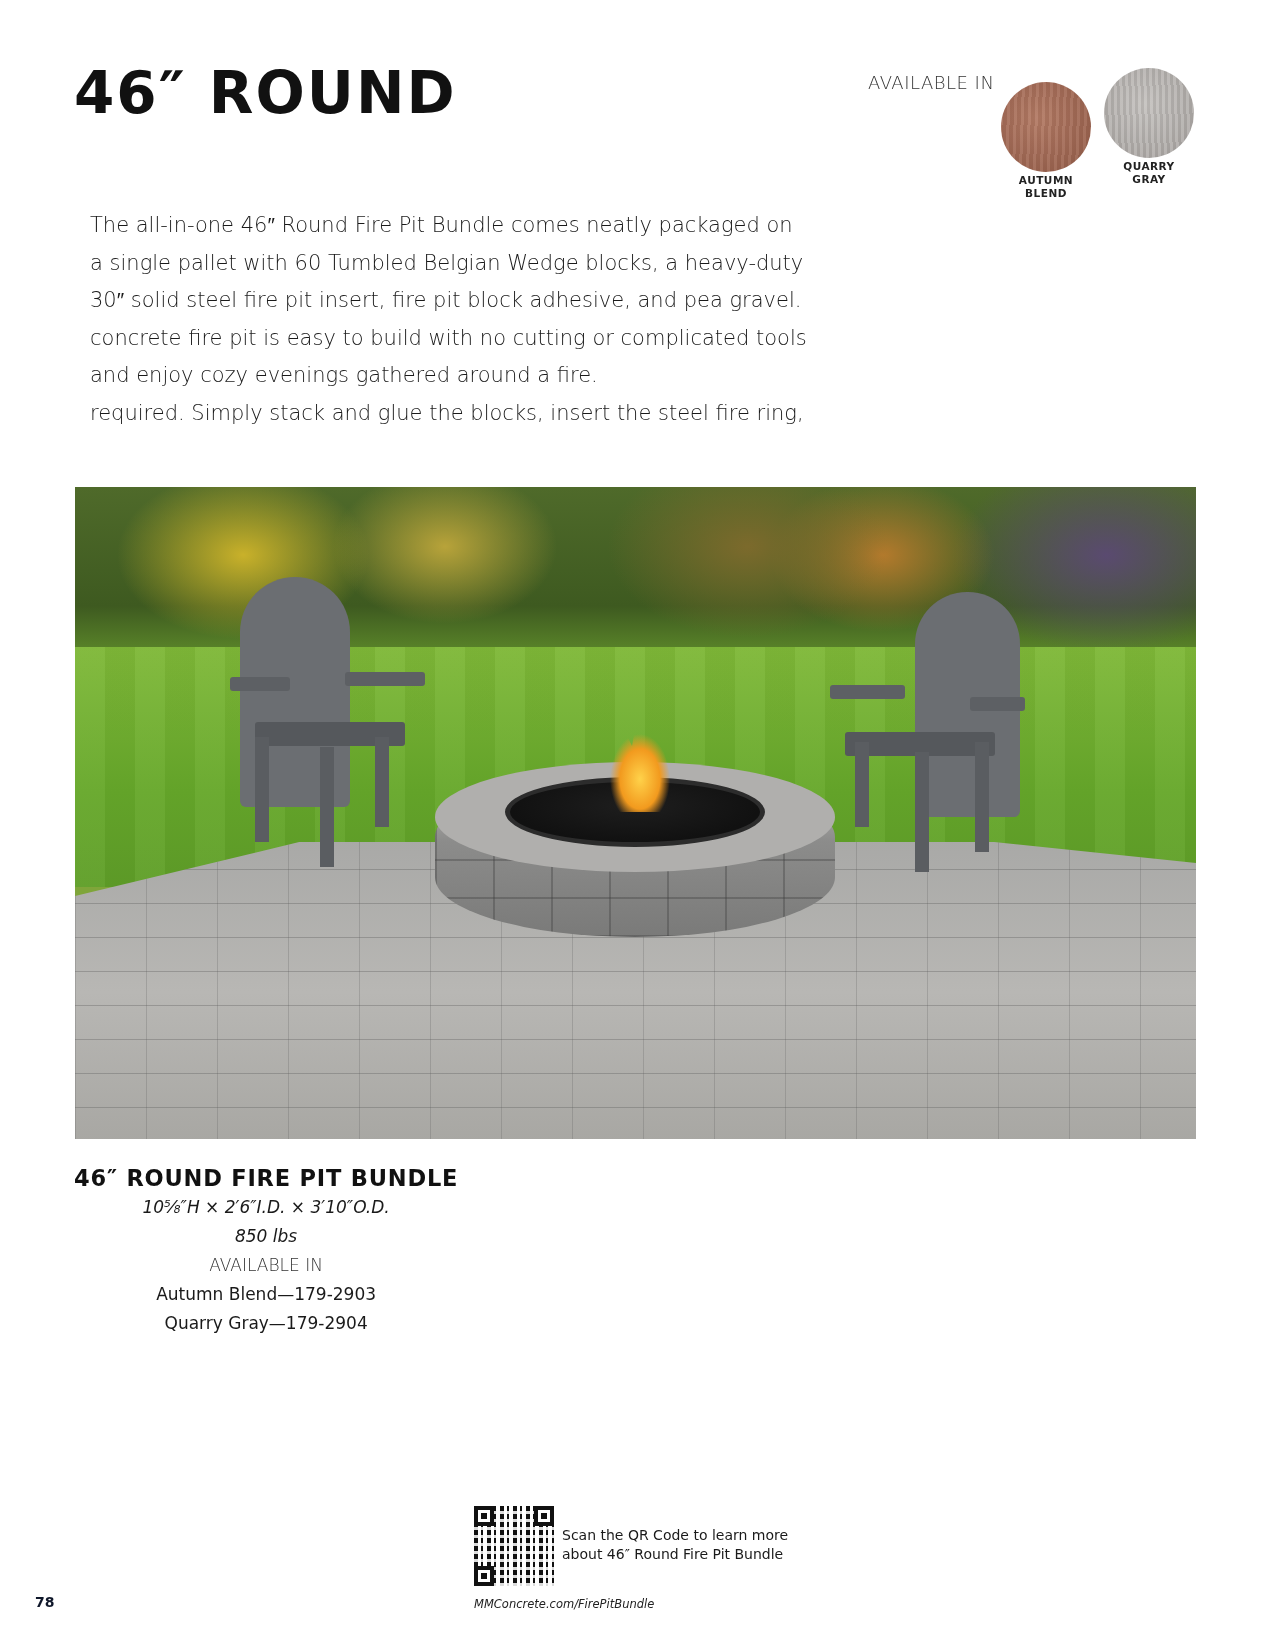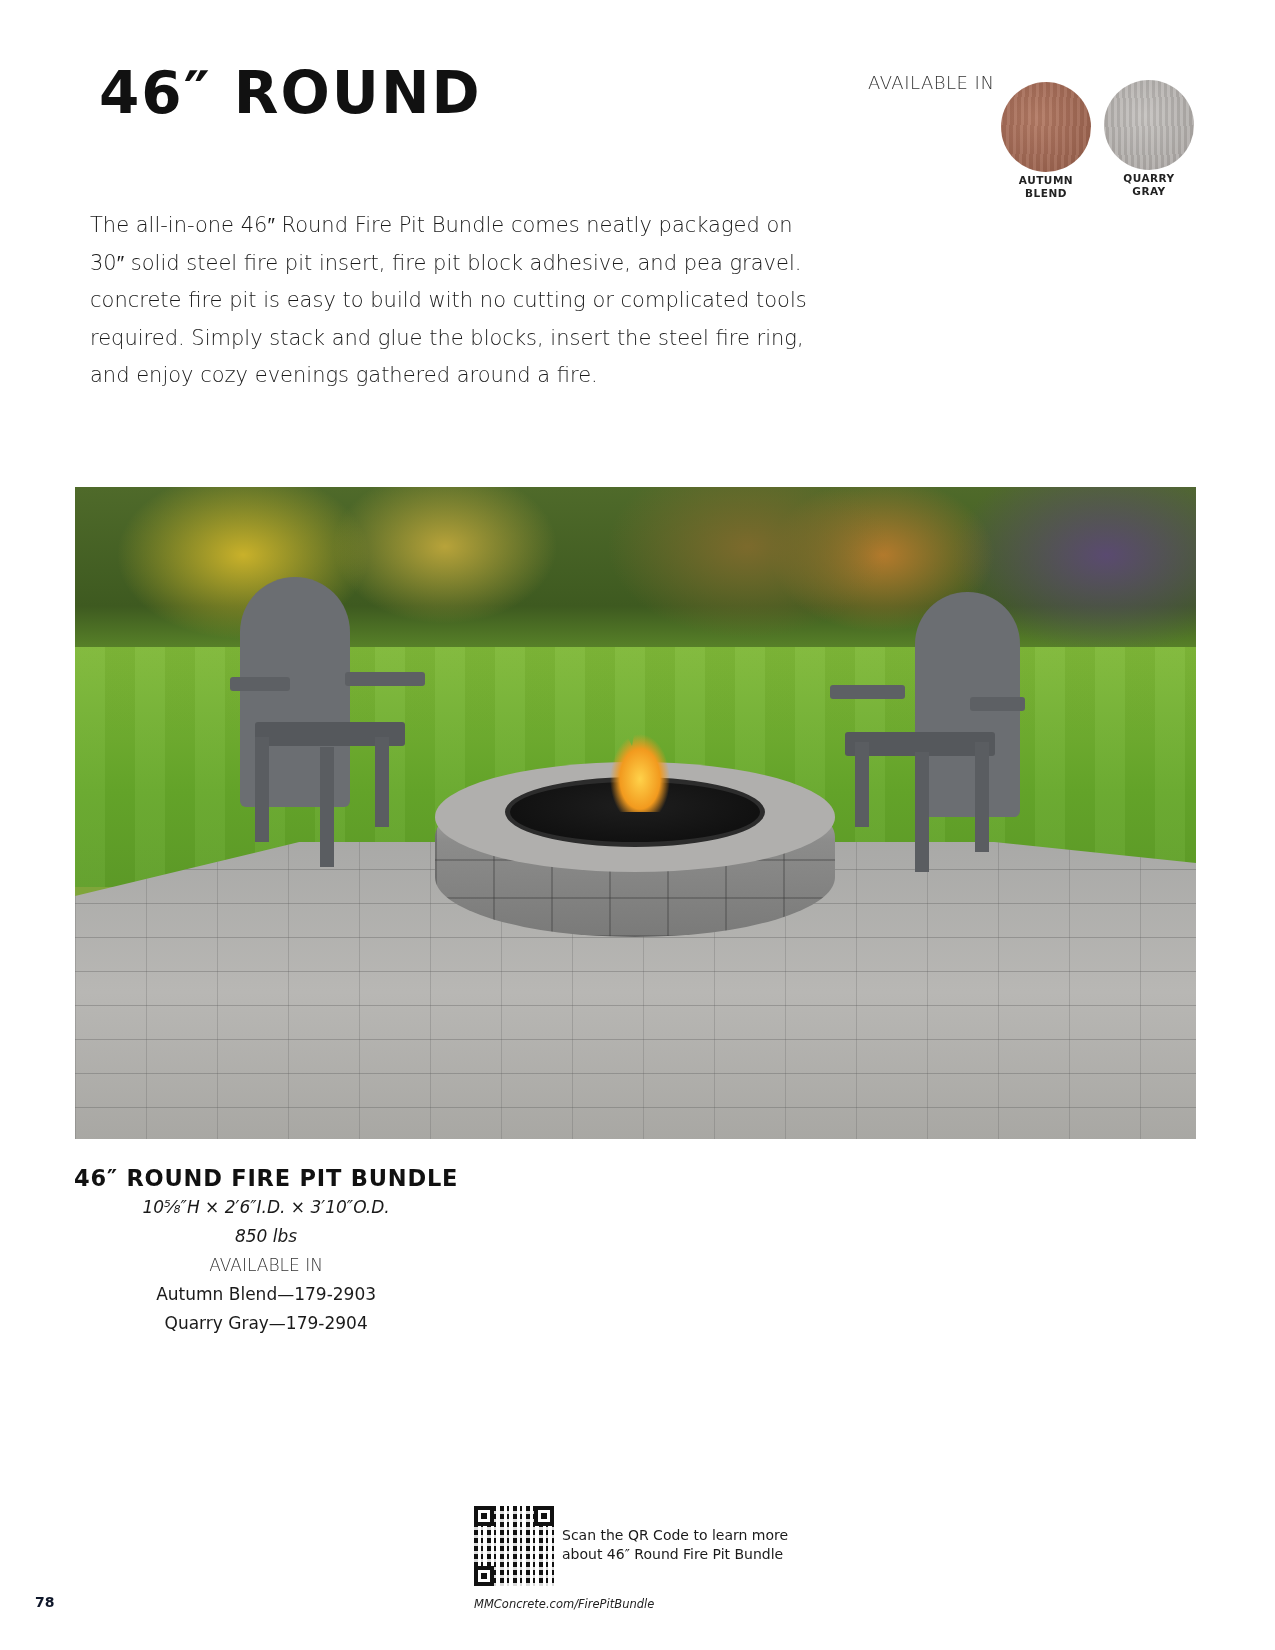--- a/index.html
+++ b/index.html
@@ -2,37 +2,37 @@
 <html><head>
 <meta charset="utf-8">
 <style>
   * { box-sizing: border-box; margin: 0; padding: 0; }
   html, body { width: 1275px; height: 1650px; background: #ffffff; overflow: hidden; }
   body { position: relative; font-family: "Liberation Sans", "DejaVu Sans", sans-serif; color: #111; }
 
   .title {
     position: absolute; left: 74px; top: 62px;
     font-family: "DejaVu Sans", sans-serif; font-weight: bold;
-    font-size: 58px; line-height: 62px; letter-spacing: 2px; color: #111; margin-left: 25px;
+    font-size: 58px; line-height: 62px; letter-spacing: 2px; color: #111;
   }
   .title span { display: block; }
 
   .avail-top {
     position: absolute; left: 868px; top: 72px;
     font-family: "DejaVu Sans", sans-serif; font-size: 18px; font-weight: 300;
     color: #333; letter-spacing: 0.5px;
   }
   .swatch { position: absolute; width: 92px; text-align: center; }
   .swatch .circle { width: 90px; height: 90px; border-radius: 50%; margin: 0 auto; }
   .swatch .lbl {
     margin-top: 2px; font-family: "DejaVu Sans", sans-serif; font-weight: bold;
     font-size: 10.5px; line-height: 13px; color: #222; letter-spacing: 0.5px;
   }
   .sw-autumn { left: 1000px; top: 82px; }
-  .sw-quarry { left: 1103px; top: 80px; }
+  .sw-quarry { left: 1103px; top: 68px; }
   .sw-autumn .circle {
     background:
       repeating-linear-gradient(92deg, rgba(255,255,255,0.07) 0 3px, rgba(0,0,0,0.05) 3px 7px),
       radial-gradient(circle at 40% 40%, #b37a64, #9c6450 70%, #8a5746);
   }
   .sw-quarry .circle {
     background:
       repeating-linear-gradient(88deg, rgba(255,255,255,0.12) 0 3px, rgba(0,0,0,0.06) 3px 6px),
       radial-gradient(circle at 45% 40%, #c2bfbc, #aeaaa7 70%, #9a9694);
   }
@@ -161,24 +161,25 @@
 <div class="swatch sw-quarry">
   <div class="circle"></div>
   <div class="lbl">
     <div>QUARRY</div>
     <div>GRAY</div>
   </div>
 </div>
 
 <div class="desc">
   <span>The all-in-one 46″ Round Fire Pit Bundle comes neatly packaged on</span>
+  <span>a single pallet with 60 Tumbled Belgian Wedge blocks, a heavy-duty</span>
   <span>30″ solid steel fire pit insert, fire pit block adhesive, and pea gravel.</span>
   <span>concrete fire pit is easy to build with no cutting or complicated tools</span>
+  <span>and enjoy cozy evenings gathered around a fire.</span>
   <span>required. Simply stack and glue the blocks, insert the steel fire ring,</span>
-  <span>and enjoy cozy evenings gathered around a fire.</span>
 </div>
 
 <div class="photo" aria-label="Round concrete fire pit with two gray Adirondack chairs on paver patio, lawn and autumn trees behind">
   <div class="trees"></div>
   <div class="lawn"></div>
   <div class="patio"></div>
   <div class="chair chair-l"></div>
   <div class="arm arm-l1"></div>
   <div class="arm arm-l2"></div>
   <div class="seat seat-l"></div>

